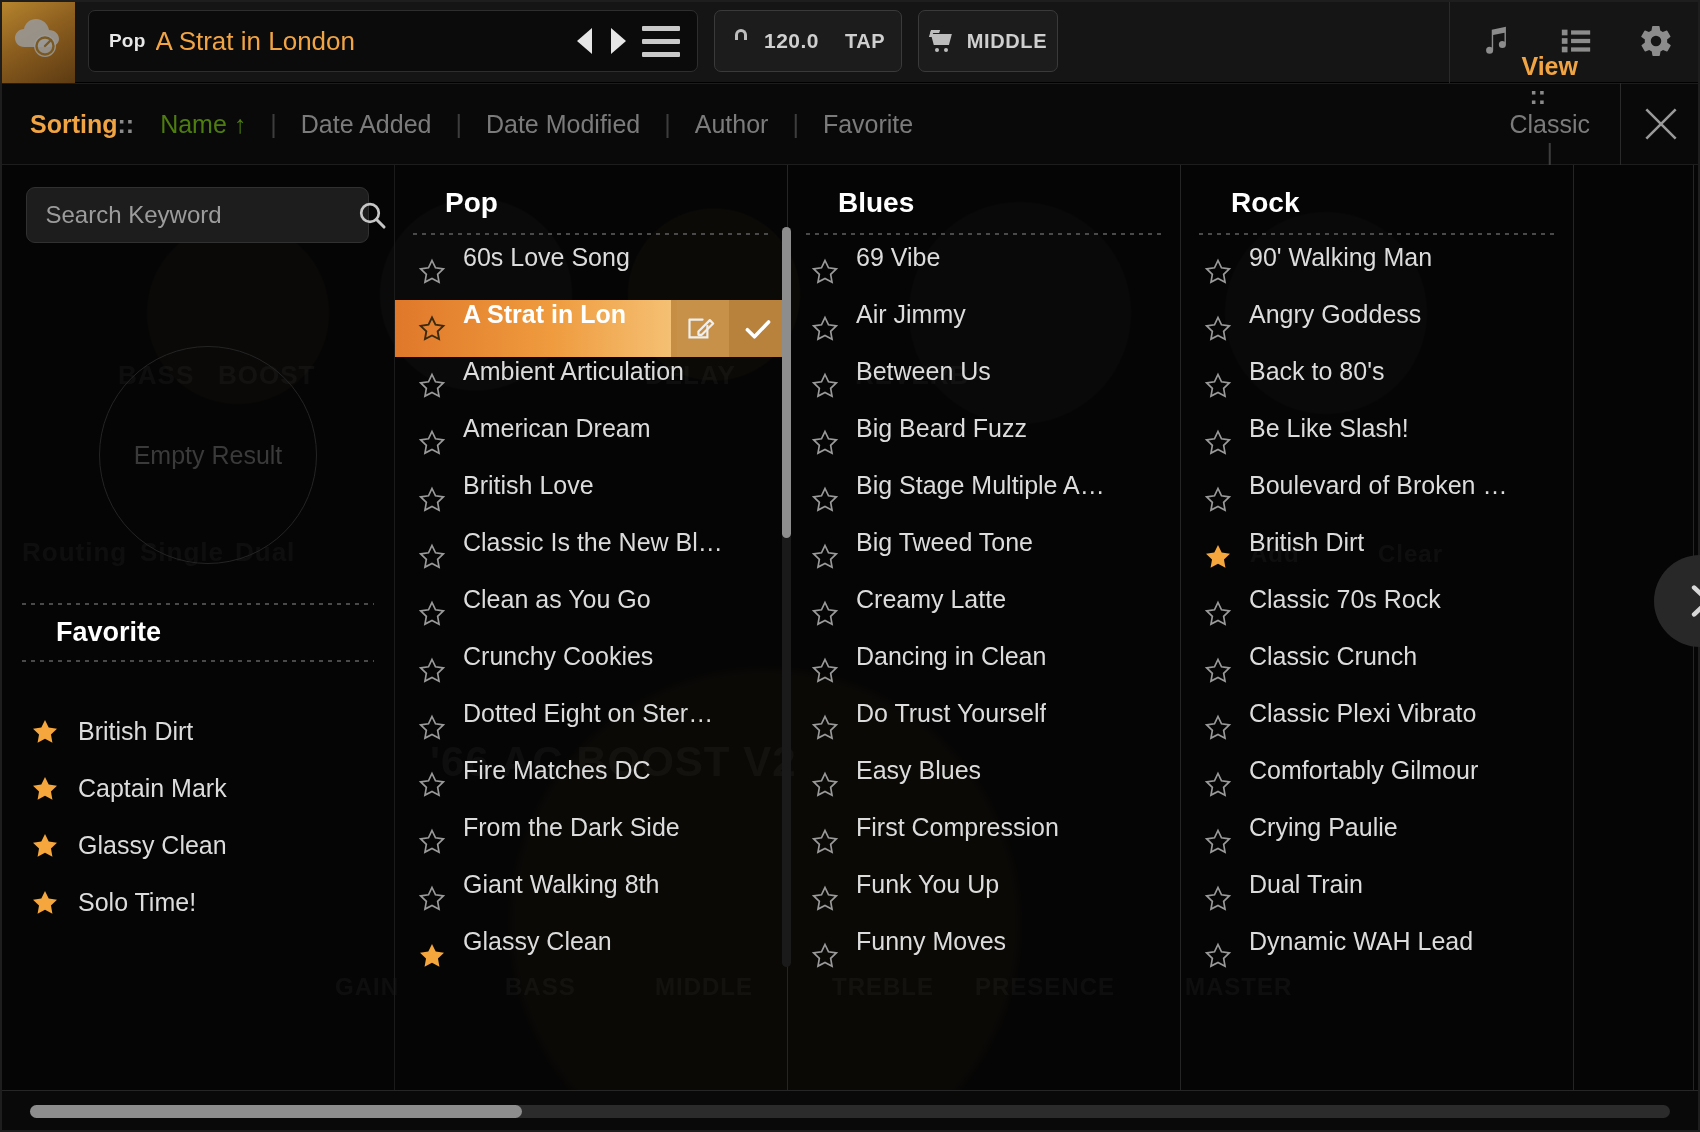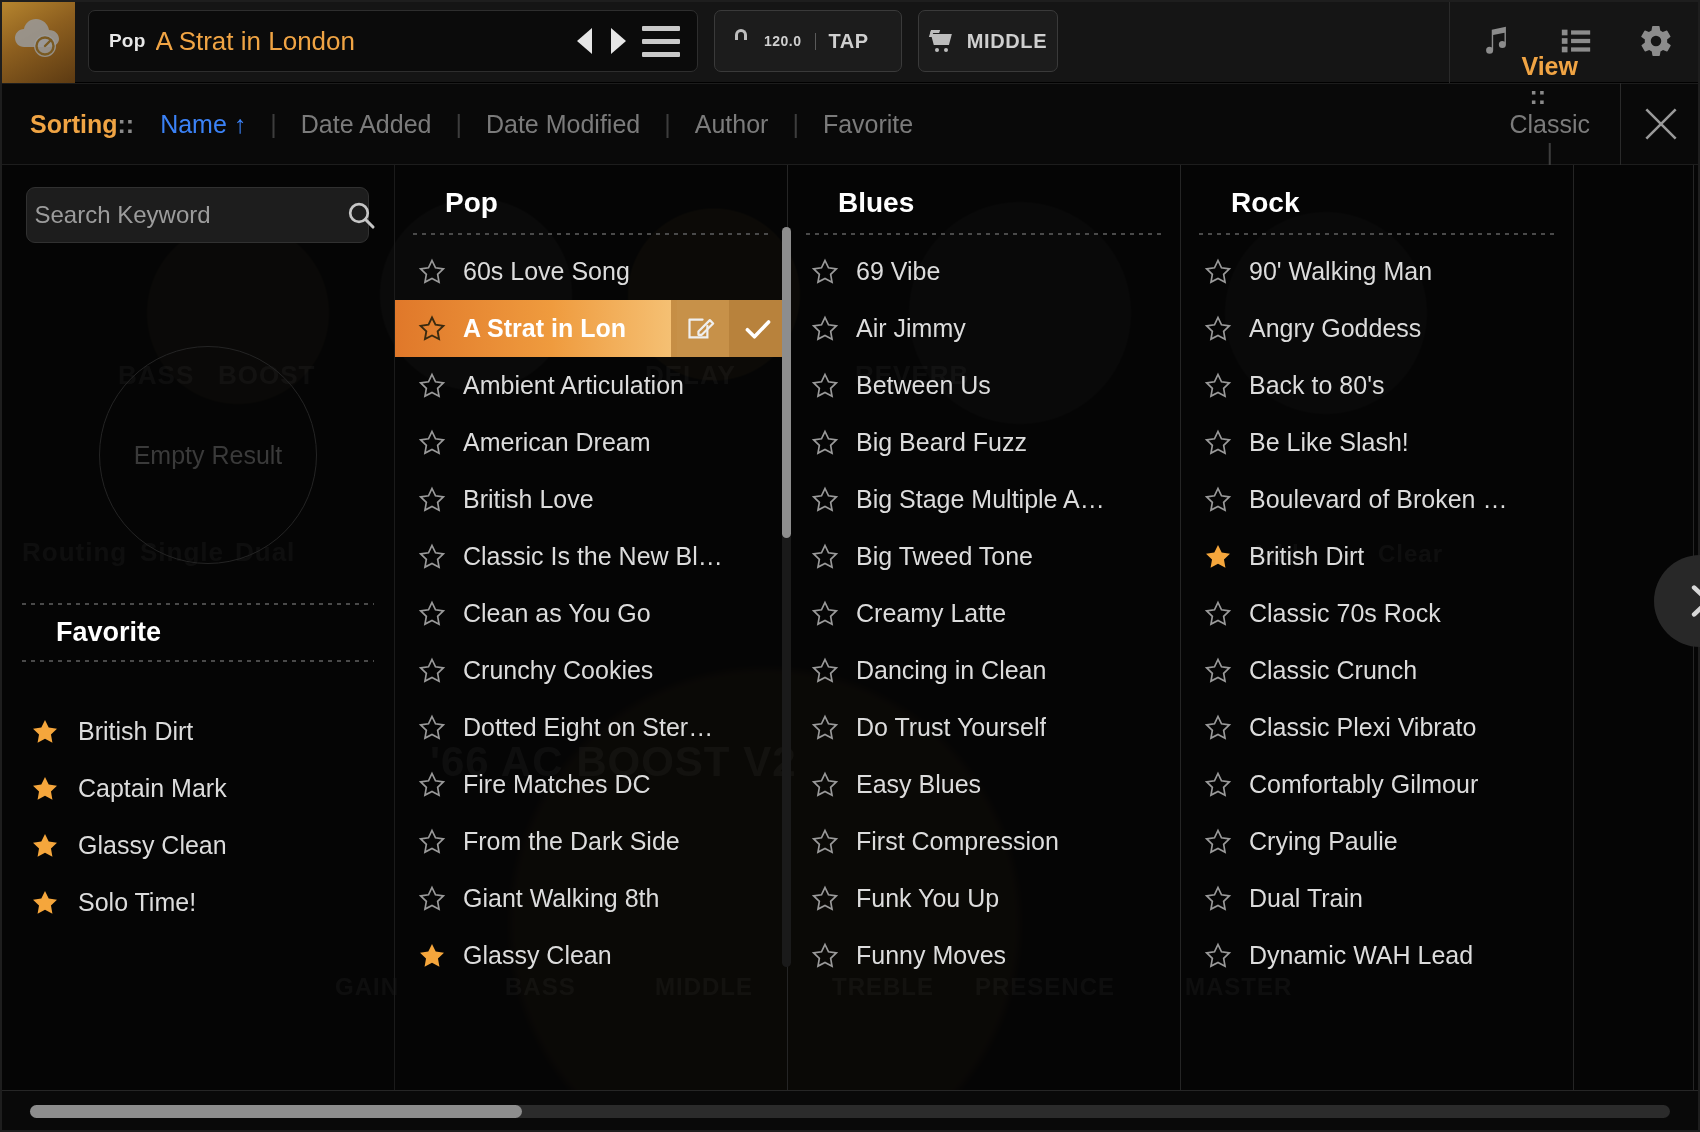--- a/index.html
+++ b/index.html
@@ -72,21 +72,21 @@
     border-radius: 7px 7px 0 0;
   }
   .lock-icon .body {
     position:absolute; bottom:0; left:0; width:20px; height:15px;
     background: #bdbdbd; border-radius: 2px;
   }
   .lock-icon .body:after {
     content:""; position:absolute; top:4px; left:8px; width:4px;height:7px;
     background:#1c1c1c; border-radius: 2px;
   }
-  .tempo-val { font-size: 14px; color: #cfcfcf; font-weight: 600; letter-spacing:.5px; }
+  .tempo-val { font-size: 21px; color: #cfcfcf; font-weight: 600; letter-spacing:.5px; }
   .tempo-div { width:1px; height:17px; background:#5a5a5a; }
   .tempo-tap { font-size: 20px; color: #cfcfcf; font-weight: bold; letter-spacing:.5px;}
 
   .store-box {
     margin-left: 16px; width: 140px; height: 62px;
     background: #1c1c1c; border: 1px solid #3a3a3a; border-radius: 7px;
     display: flex; align-items: center; gap: 12px; justify-content: center;
     flex: 0 0 auto; cursor:pointer;
   }
   .cart-icon { width: 26px; height: 22px; position: relative; }
@@ -114,21 +114,21 @@
   .sortbar {
     position: absolute; top: 83px; left: 0; width: 1700px; height: 82px;
     background: #090909;
     border-top: 1px solid #1d1d1d;
     border-bottom: 1px solid #1d1d1d;
     display: flex; align-items: center;
   }
   .sort-label { margin-left: 30px; font-size: 25px; color: #f0a444; font-weight: bold; }
   .sort-colons { font-size: 25px; color: #8a8a8a; font-weight: bold; margin-right: 26px;}
   .sort-opt { font-size: 25px; color: #7b7b7b; cursor: pointer; white-space: nowrap; }
-  .sort-opt.active { color: #3b82f6; }
+  .sort-opt.active { color: #4d7c0f; }
   .sort-sep { color: #3d3d3d; font-size: 25px; margin: 0 24px; }
   .view-wrap { margin-left: auto; display:flex; align-items:center;flex-direction:column; }
   .view-label { font-size: 25px; color:#f0a444; font-weight: bold; }
   .view-colons { font-size:25px;color:#8a8a8a;font-weight:bold;margin-right:24px;}
   .view-opt { font-size: 25px; color:#7b7b7b; cursor:pointer; }
   .view-opt.active { color: #fff; }
   .close-btn {
     width: 80px; height: 82px; margin-left: 30px;
     border-left: 1px solid #2a2a2a;
     display:flex; align-items:center; justify-content:center; cursor:pointer;
@@ -161,21 +161,21 @@
     width: 395px; height: 925px; position: relative; flex: 0 0 auto;
     border-right: 1px solid #1b1b1b;
   }
   .search-box {
     position: relative; margin: 22px auto 0; width: 343px; height: 56px;
     background: #1d1d1d; border: 1px solid #313131; border-radius: 9px;
     display:flex; align-items:center;
   }
   .search-box input {
     flex:1 1 auto; background: transparent; border:none; outline:none;
-    color: #d8d8d8; font-size: 24px; padding-left: 8px;
+    color: #d8d8d8; font-size: 24px; padding-left: 19px;
     font-family: "Liberation Sans", sans-serif;
   }
   .search-box input::placeholder { color: #9c9c9c; }
   .search-ic { width: 52px; display:flex; align-items:center; justify-content:center; cursor:pointer;}
 
   .empty-circle {
     position:absolute; left: 99px; top: 181px; width: 218px; height: 218px;
     border: 1px solid #242424; border-radius: 50%;
     display:flex; align-items:center; justify-content:center;
   }
@@ -200,21 +200,21 @@
     width: 393px; flex: 0 0 auto; position: relative;
     border-right: 1px solid #252525;
   }
   .col-head { font-size: 28px; font-weight: bold; color:#fff; padding: 22px 0 0 50px; }
   .col-dotted {
     margin: 14px 18px 0 18px; height: 2px;
     background-image: repeating-linear-gradient(to right,#4a4a4a 0 4px, transparent 4px 9px);
   }
   .col-list { margin-top: 8px; }
   .row {
-    display:flex; align-items:center; height: 57px; padding-left: 22px; cursor:pointer;
+    display:flex; height: 57px; padding-left: 22px; cursor:pointer;
     position: relative;
   }
   .row .star { flex: 0 0 auto; width: 34px; display:flex; align-items:center;}
   .row .lbl {
     font-size: 25px; color:#dcdcdc; margin-left: 12px;
     white-space: nowrap; overflow: hidden;
   }
   .row.selected {
     background: linear-gradient(90deg, #e0782a 0%, #ef9b3e 40%, #f5c276 72%, #f6c77f 72%);
     padding-left: 22px;

